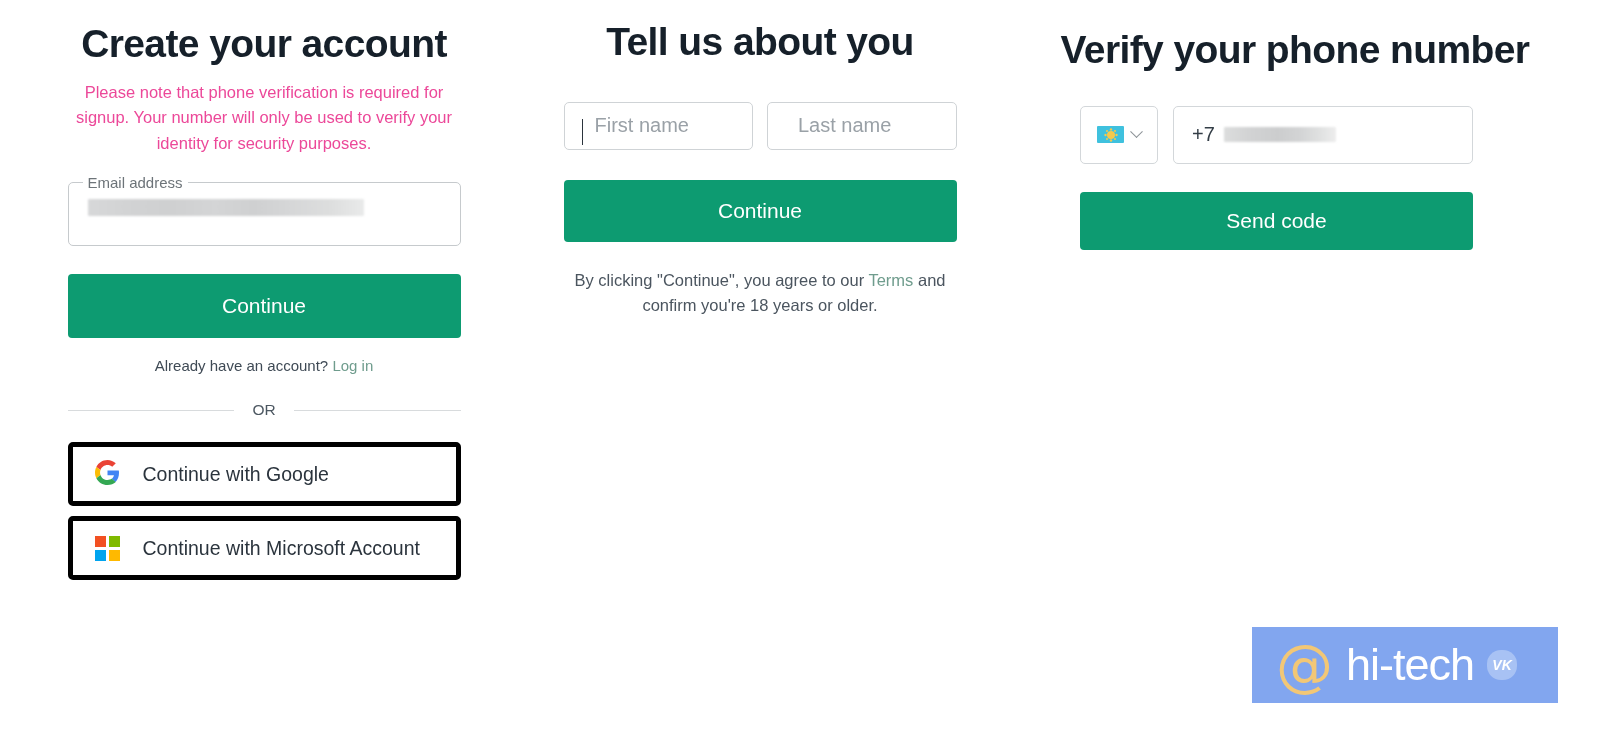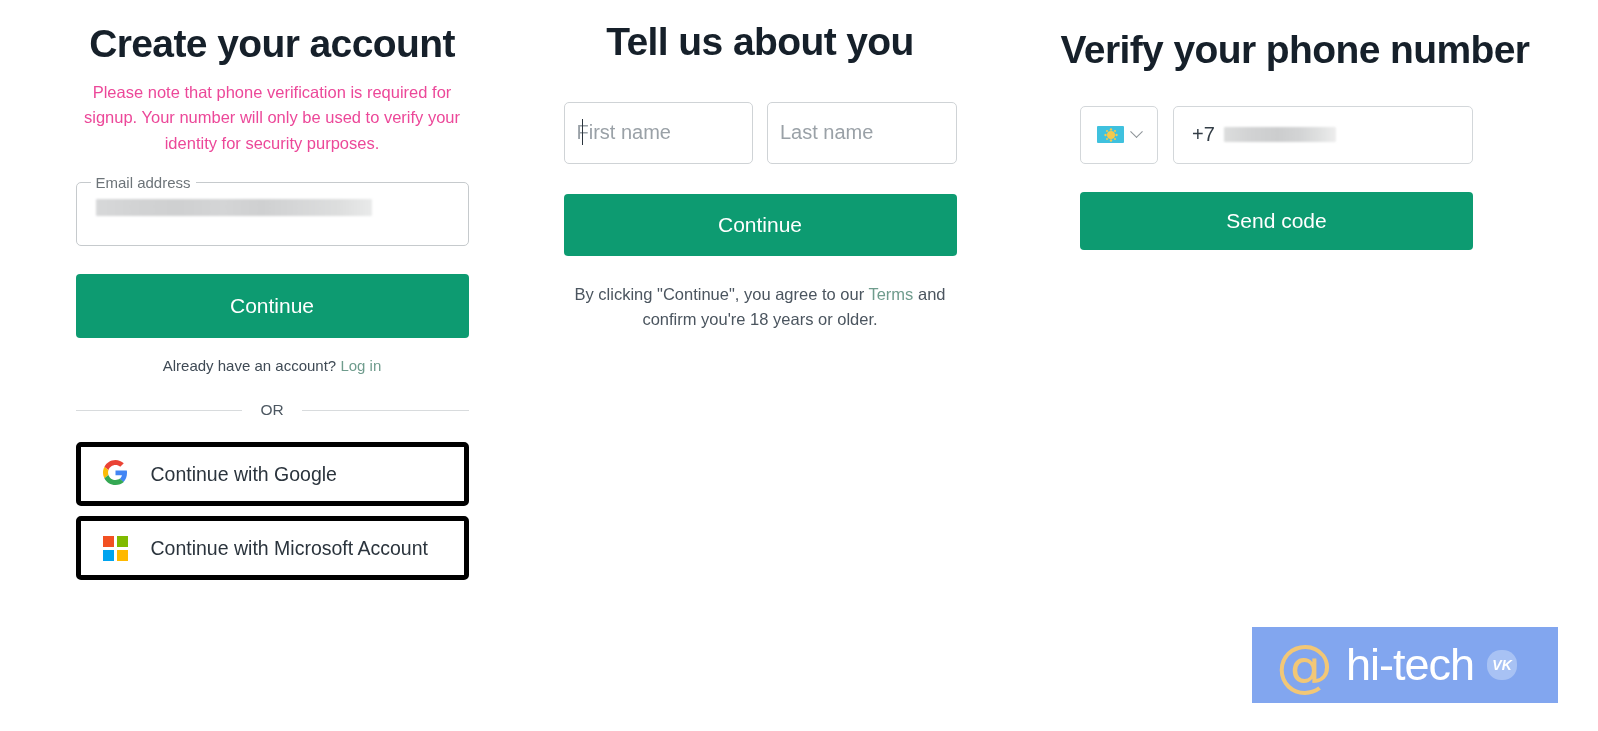--- a/index.html
+++ b/index.html
@@ -14,21 +14,21 @@
 
   .screen {
     position: relative;
     width: 1598px;
     height: 731px;
     background: #ffffff;
   }
 
   
   .col { position: absolute; top: 0; }
-  #col-signup { left: 8px;    width: 528px; }
+  #col-signup { left: 0px;    width: 528px; }
   #col-about  { left: 528px;  width: 464px; }
   #col-phone  { left: 992px;  width: 606px; }
 
   .heading {
     font-size: 39px;
     font-weight: bold;
     color: #16202a;
     letter-spacing: -0.6px;
     text-align: center;
     line-height: 1.12;
@@ -140,27 +140,27 @@
 
   .name-row {
     display: flex;
     gap: 14px;
     width: 393px;
     margin: 38px auto 0 auto;
   }
   .plain-field {
     position: relative;
     flex: 1;
-    height: 62px;
+    height: 48px;
     border: 1px solid #cfd3d6;
     border-radius: 5px;
     background: #fff;
     display: flex;
     align-items: center;
-    padding-left: 12px;
+    padding-left: 30px;
   }
   .plain-field .ph { font-size: 20px; color: #9aa1a7; }
   .caret {
     position: absolute;
     left: 17px;
     top: 16px;
     width: 1px;
     height: 26px;
     background: #2b343d;
   }

